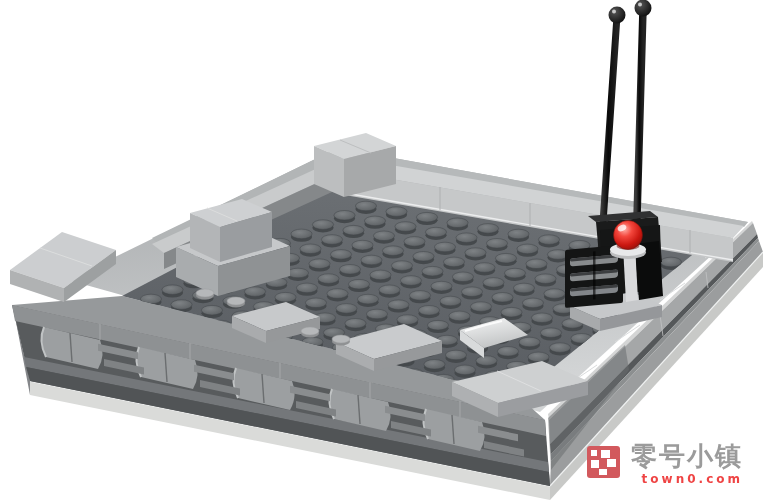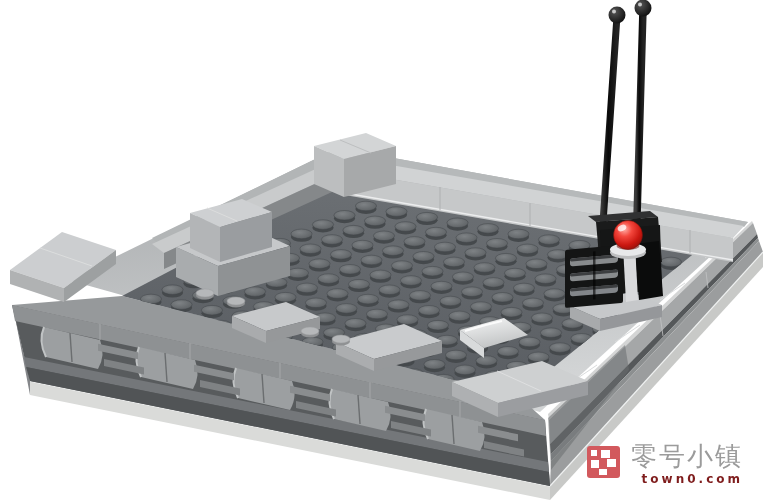--- a/index.html
+++ b/index.html
@@ -9,22 +9,22 @@
   
   .watermark{position:absolute;right:20px;bottom:14px;display:flex;align-items:flex-start;gap:11px;}
   .wm-icon{width:33px;height:32px;background:#d2595d;border-radius:3px;position:relative;margin-top:4px;flex:0 0 auto;}
   .wm-icon span{position:absolute;background:#ffffff;}
   .wm-icon .s1{left:4px;top:4px;width:6px;height:6px;}
   .wm-icon .s2{left:14px;top:4px;width:9px;height:8px;}
   .wm-icon .s3{left:4px;top:14px;width:8px;height:8px;}
   .wm-icon .s4{left:20px;top:13px;width:9px;height:8px;}
   .wm-icon .s5{left:12px;top:23px;width:8px;height:6px;}
   .wm-text{display:flex;flex-direction:column;align-items:flex-end;}
-  .wm-brand{font-size:26px;font-weight:normal;color:#9b9b9b;letter-spacing:2px;line-height:1.1;}
-  .wm-domain{font-size:12px;font-weight:bold;color:#7f1d1d;letter-spacing:3px;margin-top:1px;}
+  .wm-brand{font-size:26px;font-weight:bold;color:#9b9b9b;letter-spacing:2px;line-height:1.1;}
+  .wm-domain{font-size:12px;font-weight:bold;color:#ef4444;letter-spacing:3px;margin-top:1px;}
 </style>
 </head>
 <body>
 
 <div class="stage">
 <svg width="763" height="500" viewBox="0 0 763 500">
   <defs>
     <linearGradient id="topGrad" x1="0" y1="0" x2="0.25" y2="1">
       <stop offset="0" stop-color="#a4a7a9"></stop>
           <stop offset="1" stop-color="#d3d5d6"></stop>

